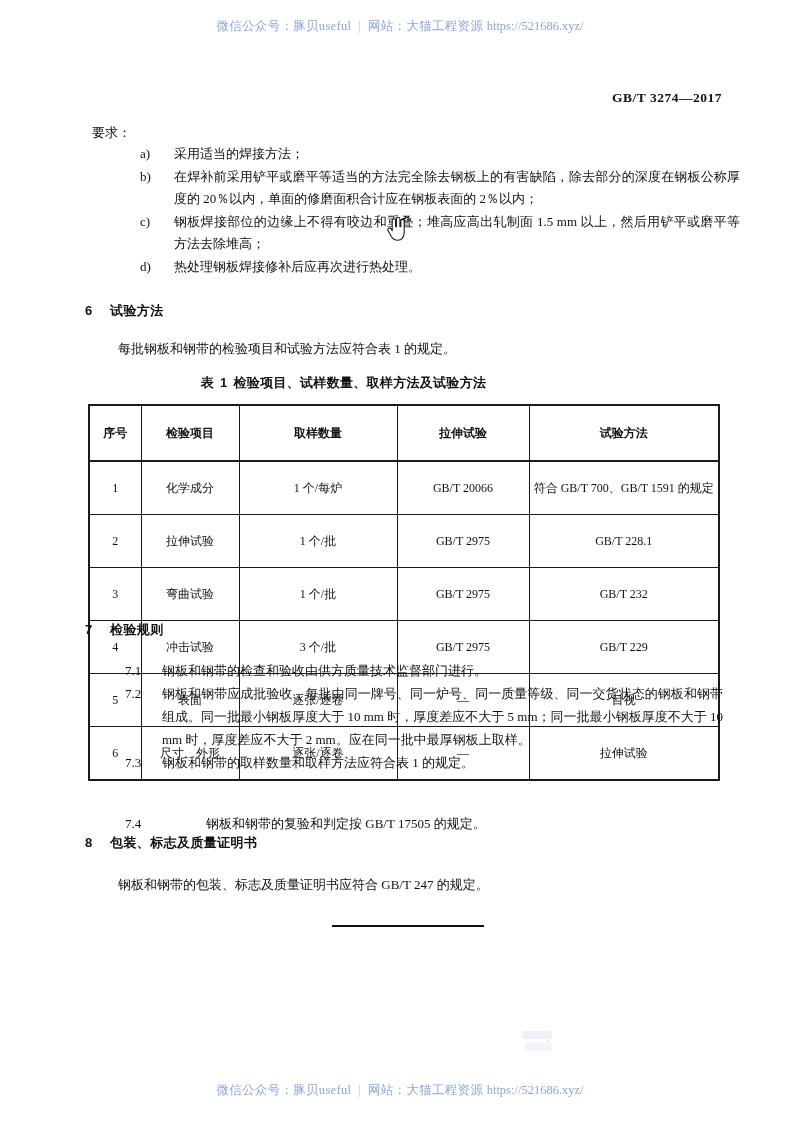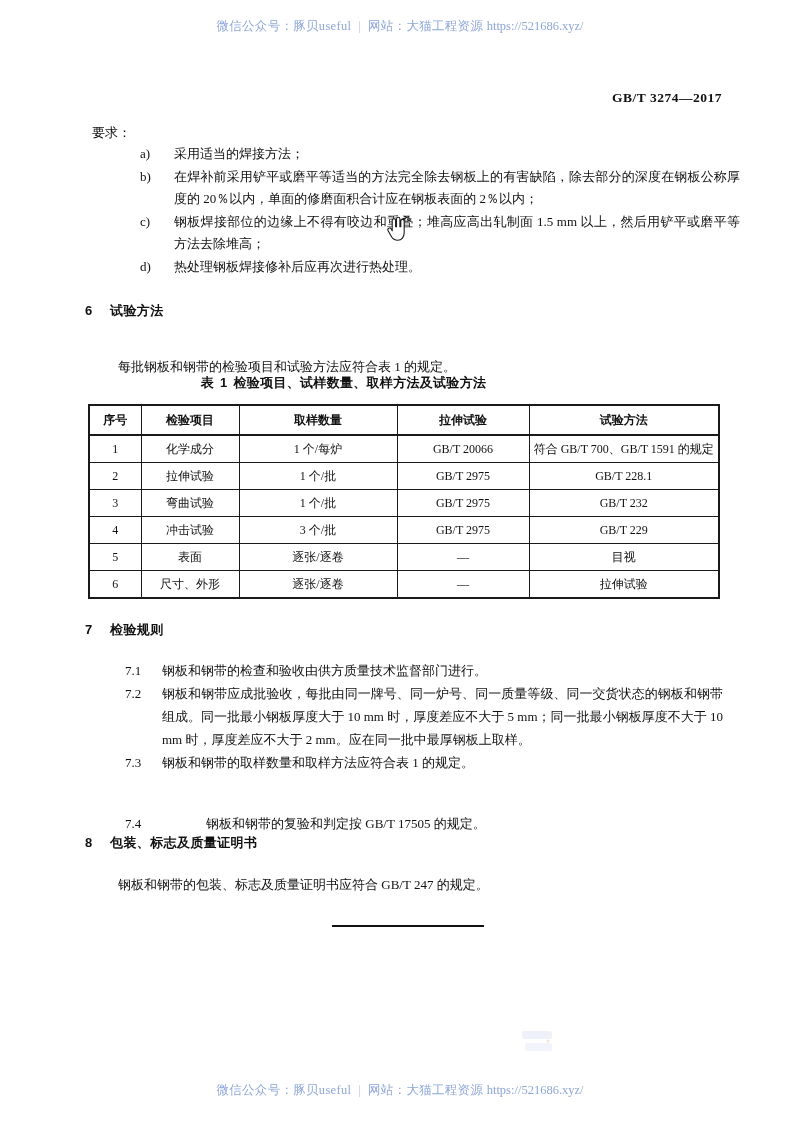--- a/index.html
+++ b/index.html
@@ -170,21 +170,21 @@
     width: 630px;
     border-collapse: collapse;
     font-size: 12px;
     table-layout: fixed;
   }
   table.tbl th,
   table.tbl td {
     border: 1px solid #1a1a1a;
     text-align: center;
     height: 24px;
-    padding: 1px 3px;
+    padding: 14px 3px;
     font-weight: normal;
     line-height: 15px;
     white-space: nowrap;
     overflow: hidden;
   }
   table.tbl thead th {
     font-weight: bold;
     height: 26px;
   }
   table.tbl .outer-t td,
@@ -256,21 +256,21 @@
 
   <div class="cursor">
     <svg width="22" height="26" viewBox="0 0 22 26" xmlns="http://www.w3.org/2000/svg">
       <path d="M7.2 12.5V4.6c0-1 .8-1.8 1.7-1.8s1.7.8 1.7 1.8v6.2h.9V3.1c0-1 .8-1.8 1.7-1.8s1.7.8 1.7 1.8v7.7h.9V5.2c0-1 .8-1.8 1.7-1.8s1.7.8 1.7 1.8v11.3c0 4.4-2.5 7.8-6.4 7.8-3.3 0-5.1-1.4-6.6-4.1L3 14.6c-.5-.9-.2-1.9.7-2.4.8-.5 1.8-.2 2.3.6l1.2 2z" fill="#ffffff" stroke="#1b1b1b" stroke-width="1.1" stroke-linejoin="round"></path>
     </svg>
   </div>
 
   <div class="clause-head" style="top:302px;">
     <span class="num">6</span><span>试验方法</span>
   </div>
-  <div class="clause-para" style="left:118px; top:356px; width:600px;">每批钢板和钢带的检验项目和试验方法应符合表 1 的规定。</div>
+  <div class="clause-para" style="left:118px; top:338px; width:600px;">每批钢板和钢带的检验项目和试验方法应符合表 1 的规定。</div>
 
   <div class="table-caption">
     <span>表</span><span class="cap-num">1</span><span>检验项目、试样数量、取样方法及试验方法</span>
   </div>
 
   <table class="tbl">
     <colgroup>
       <col class="col-1">
         <col class="col-2">
         <col class="col-3">

